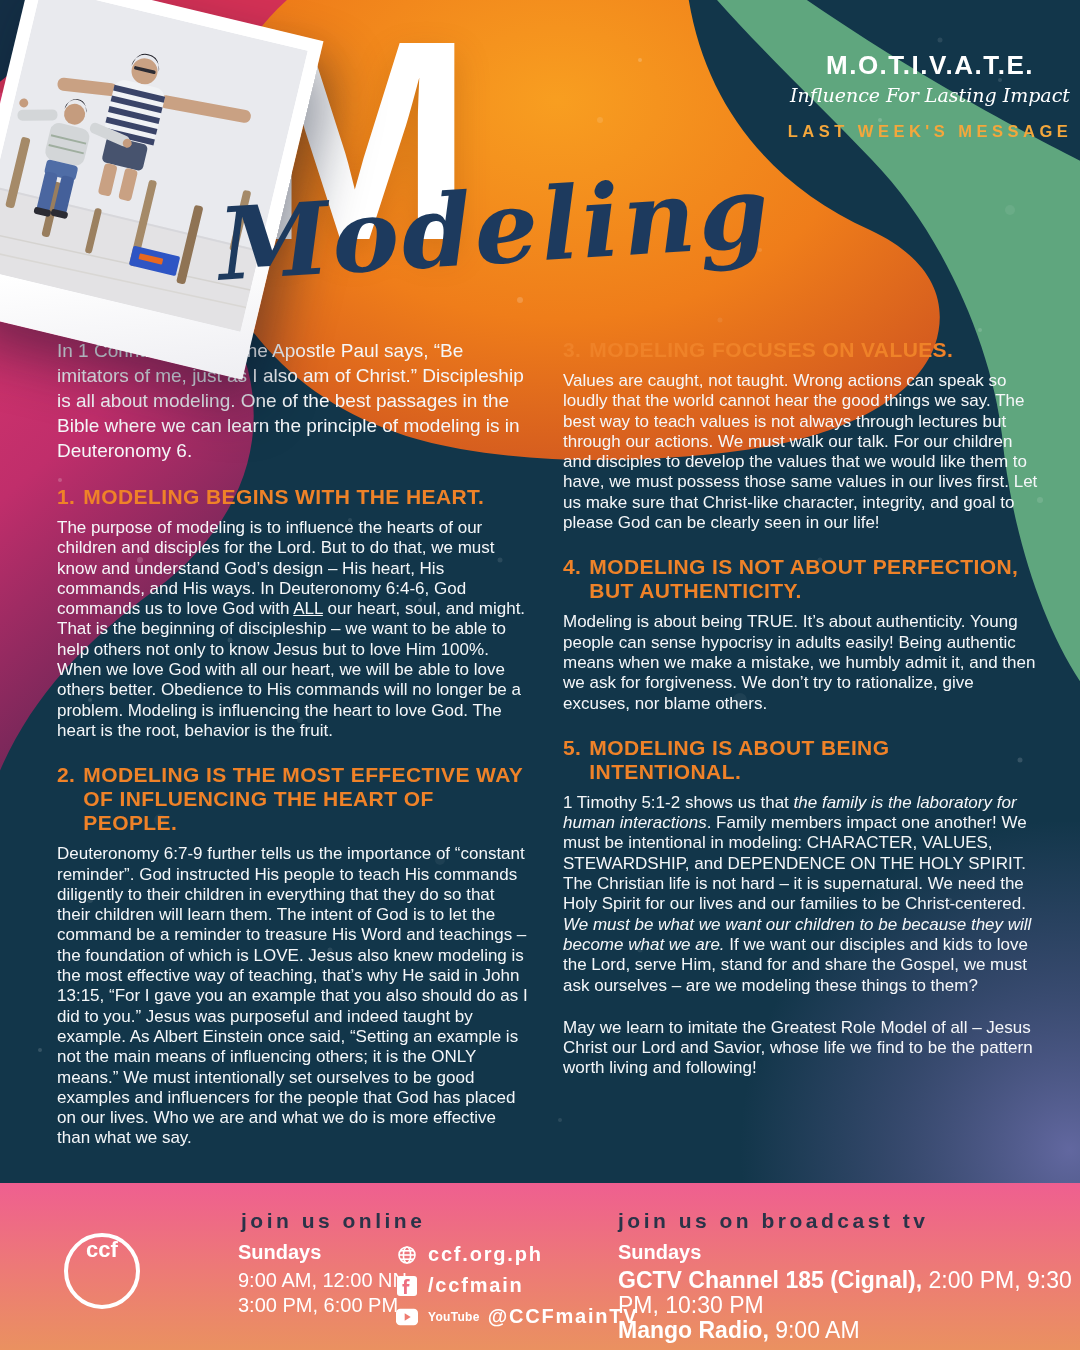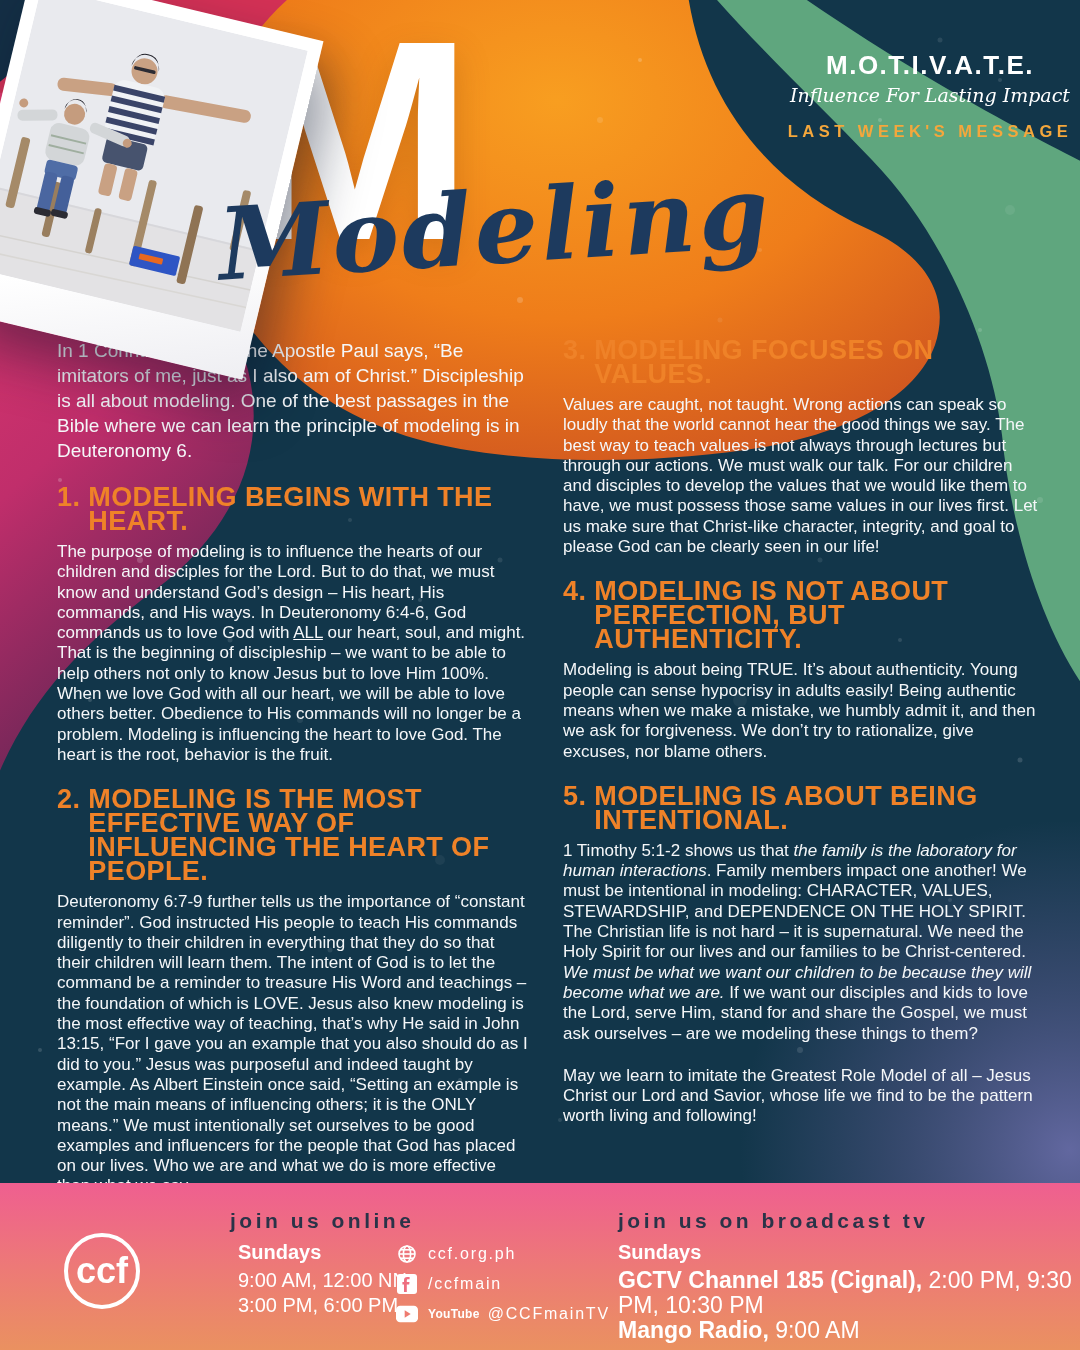--- a/index.html
+++ b/index.html
@@ -23,45 +23,45 @@
   .brandbox{position:absolute;left:770px;top:50px;width:320px;text-align:center;z-index:4;color:#fff;}
   .brand-title{font-size:26px;font-weight:800;letter-spacing:1.5px;}
   .brand-tagline{font-family:"DejaVu Serif",serif;font-style:italic;font-size:19px;margin-top:3px;}
   .kicker{margin-top:16px;font-size:16.5px;font-weight:700;letter-spacing:4.5px;color:#f4a73c;}
 
   
   .col{position:absolute;top:338px;color:#f5f7f9;z-index:4;}
   .col-left{left:57px;width:474px;}
   .col-right{left:563px;width:476px;}
   .intro{font-size:19px;line-height:25px;margin:0 0 6px 0;}
-  .sec-h{display:flex;color:#ef8228;font-weight:700;font-size:27px;line-height:24px;
+  .sec-h{display:flex;color:#ef8228;font-weight:700;font-size:21px;line-height:24px;
          letter-spacing:.4px;margin:22px 0 9px 0;}
   .sec-h .num{flex:0 0 auto;margin-right:8px;}
   .col-right .sec-h.first{margin-top:0;}
   .sec-b{font-size:17px;line-height:20.3px;margin:0;}
   .closing{margin-top:22px;}
   .it{font-style:italic}.un{text-decoration:underline}.bd{font-weight:700}
 
   
   .footer{position:absolute;left:0;top:1183px;width:1080px;height:167px;z-index:6;
           background:linear-gradient(180deg,#ef5f90 0%,#ed7a76 52%,#ea9160 100%);}
   .ccf-logo{position:absolute;left:64px;top:50px;width:68px;height:68px;border:4px solid #fff;
-            border-radius:50%;display:flex;align-items:center;justify-content:center;
-            color:#fff;font-weight:700;font-size:36px;letter-spacing:0;}
+            border-radius:50%;display:flex;justify-content:center;
+            color:#fff;font-weight:700;font-size:22px;letter-spacing:0;}
   .f-heading{position:absolute;color:#2a3348;font-size:21px;font-weight:700;letter-spacing:3.5px;}
-  .fh-online{left:230px;top:26px;}
+  .fh-online{left:241px;top:26px;}
   .fh-broadcast{left:618px;top:26px;}
   .f-block{position:absolute;color:#fff;}
   .fb-online{left:238px;top:58px;}
   .f-day{font-weight:700;font-size:20px;margin-bottom:4px;}
   .f-time{font-size:20px;line-height:25px;}
   .f-links{position:absolute;left:396px;top:60px;}
   .f-link{display:flex;align-items:center;margin-bottom:8px;color:#fff;}
   .f-link .ic{width:22px;height:22px;margin-right:10px;display:flex;align-items:center;justify-content:center;}
-  .f-link .lbl{font-size:16px;font-weight:400;letter-spacing:1.8px;}
+  .f-link .lbl{font-size:20px;font-weight:700;letter-spacing:1.8px;}
   .f-link .yt-brand{font-size:12px;font-weight:800;margin-right:8px;letter-spacing:.3px;}
   .fb-broadcast{left:618px;top:58px;}
   .f-row{font-size:23px;line-height:25px;}
 </style>
 </head>
 <body>
 
 <div class="page">
 
   <svg class="bg" viewBox="0 0 1080 1350" aria-hidden="true">

